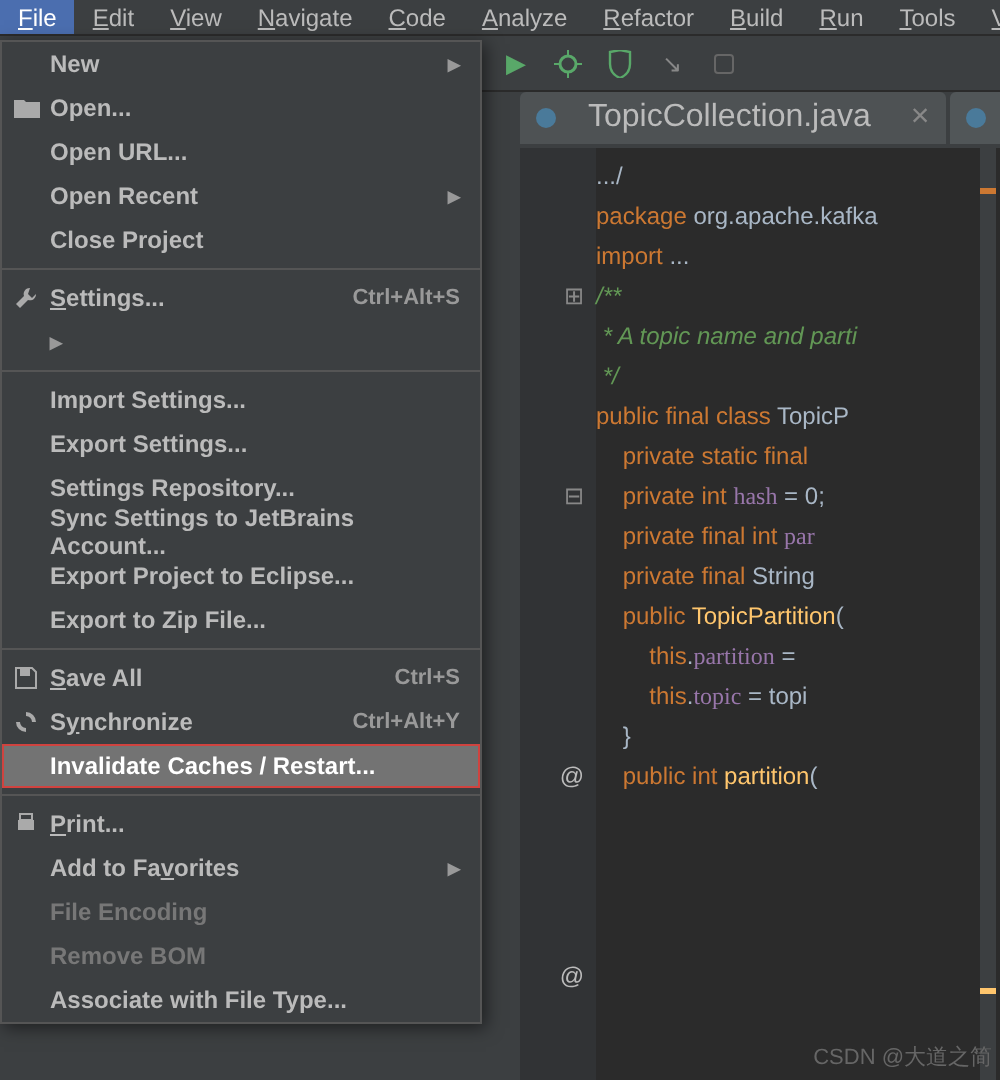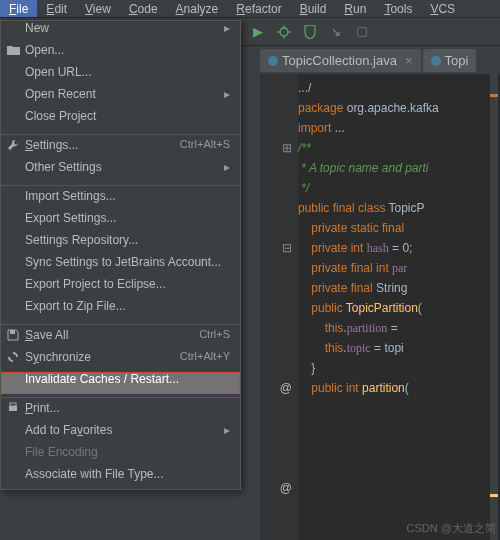--- a/index.html
+++ b/index.html
@@ -5,56 +5,57 @@
   * { margin:0; padding:0; box-sizing:border-box; font-family:"Segoe UI",Arial,sans-serif; }
   body { width:500px; height:540px; background:#3c3f41; color:#bbb; font-size:12px; overflow:hidden; position:relative; }
   .menubar { display:flex; height:18px; background:#3c3f41; border-bottom:1px solid #2b2b2b; }
   .menubar .mi { padding:2px 9px; color:#bbb; cursor:pointer; }
   .menubar .mi.sel { background:#4b6eaf; color:#fff; }
   .toolbar { height:28px; display:flex; align-items:center; padding-left:250px; gap:10px; background:#3c3f41; border-bottom:1px solid #2b2b2b; }
   .toolbar .tico { width:16px; height:16px; display:flex; align-items:center; justify-content:center; }
   .play { color:#59a869; font-size:13px; }
   .stop { width:10px; height:10px; border:1px solid #666; border-radius:2px; }
   .tabs { height:26px; display:flex; align-items:flex-end; padding-left:260px; background:#3c3f41; gap:2px; }
-  .tab { display:flex; align-items:center; gap:4px; padding:4px 8px; background:#515658; color:#bbb; border-radius:3px 3px 0 0; font-size:13px; }
+  .tab { display:flex; align-items:center; gap:16px; padding:4px 8px; background:#515658; color:#bbb; border-radius:3px 3px 0 0; font-size:16px; }
   .tab.active { background:#4e5254; }
   .tab .cls { color:#888; margin-left:4px; }
   .circ { width:10px; height:10px; border-radius:50%; background:#4a7a9a; display:inline-block; }
   .editor { position:absolute; left:260px; right:0; top:74px; bottom:0; background:#2b2b2b; font-family:"Consolas","Courier New",monospace; font-size:12px; line-height:20px; overflow:hidden; }
   .gutter { position:absolute; left:0; top:0; bottom:0; width:38px; background:#313335; text-align:right; color:#606366; padding:4px 6px 0 0; }
   .gutter div { height:20px; }
   .gutter .fold { color:#888; text-align:center; }
   .gutter .at { color:#bbb; }
   .code { position:absolute; left:38px; right:10px; top:4px; white-space:pre; color:#a9b7c6; }
   .code .kw { color:#cc7832; }
   .code .cmt { color:#629755; font-style:italic; }
   .code .field { color:#9876aa;font-family:Liberation Serif, serif; }
   .code .cls { color:#a9b7c6; }
   .code .fn { color:#ffc66d; }
   .caret-line { position:absolute; right:2px; top:0; width:8px; bottom:0; background:#3c3f41; }
   .caret-line .mk { position:absolute; width:8px; height:3px; background:#cc7832; }
   .watermark { position:absolute; right:4px; bottom:4px; color:#666; font-size:11px; }
   .dropdown { position:absolute; left:0; top:20px; width:241px; background:#3c3f41; border:1px solid #555; box-shadow:2px 2px 8px rgba(0,0,0,.5); z-index:100; }
-  .dropdown .row { display:flex; align-items:flex-start; height:22px; padding:0 10px 0 24px; position:relative; color:#bbb; cursor:pointer; }
+  .dropdown .row { display:flex; align-items:center; height:22px; padding:0 10px 0 24px; position:relative; color:#bbb; cursor:pointer;font-weight:bold; }
   .dropdown .row.hl { background:#737373; outline:1.5px solid #d0433f; outline-offset:-1px; color:#fff; }
   .dropdown .row .lbl { flex:1; }
   .dropdown .row .sc { color:#999; font-size:11px; }
   .dropdown .row .arr { color:#999; }
   .dropdown .row.dis { color:#777; }
   .dropdown .sep { height:1px; background:#555; margin:3px 0; }
   .dropdown .ico { position:absolute; left:5px; width:14px; height:14px; display:flex; align-items:center; justify-content:center; color:#aaa; }
   u { text-decoration:underline; }
 </style>
 </head>
 <body>
 
 <div class="menubar" id="menubar">
     <span class="mi sel"><u>F</u>ile</span>
     <span class="mi"><u>E</u>dit</span>
     <span class="mi"><u>V</u>iew</span>
+    <span class="mi"><u>N</u>avigate</span>
     <span class="mi"><u>C</u>ode</span>
     <span class="mi"><u>A</u>nalyze</span>
     <span class="mi"><u>R</u>efactor</span>
     <span class="mi"><u>B</u>uild</span>
     <span class="mi"><u>R</u>un</span>
     <span class="mi"><u>T</u>ools</span>
     <span class="mi"><u>V</u>CS</span>
   </div>
 <div class="toolbar">
   <span class="tico play">▶</span>
@@ -147,21 +148,20 @@
     <div class="row">
       <span class="ico">
         <svg width="12" height="12">
           <path d="M8 1a3 3 0 0 0-3 4L1 9l2 2 4-4a3 3 0 0 0 4-3L9 6 7 4z" fill="#aaa"></path>
         </svg>
       </span>
       <span class="lbl"><u>S</u>ettings...</span>
       <span class="sc">Ctrl+Alt+S</span>
     </div>
     <div class="row">
-      <span class="lbl">Other Settings</span>
       <span class="arr">▸</span>
     </div>
     <div class="sep"></div>
     <div class="row">
       <span class="lbl">Import Settings...</span>
     </div>
     <div class="row">
       <span class="lbl">Export Settings...</span>
     </div>
     <div class="row">
@@ -209,18 +209,21 @@
       </span>
       <span class="lbl"><u>P</u>rint...</span>
     </div>
     <div class="row">
       <span class="lbl">Add to Fa<u>v</u>orites</span>
       <span class="arr">▸</span>
     </div>
     <div class="row dis">
       <span class="lbl">File Encoding</span>
     </div>
+    <div class="row dis">
+      <span class="lbl">Remove BOM</span>
+    </div>
     <div class="row">
       <span class="lbl">Associate with File Type...</span>
     </div>
   </div>
 
 <div class="watermark">CSDN @大道之简</div>
 
 </body></html>

